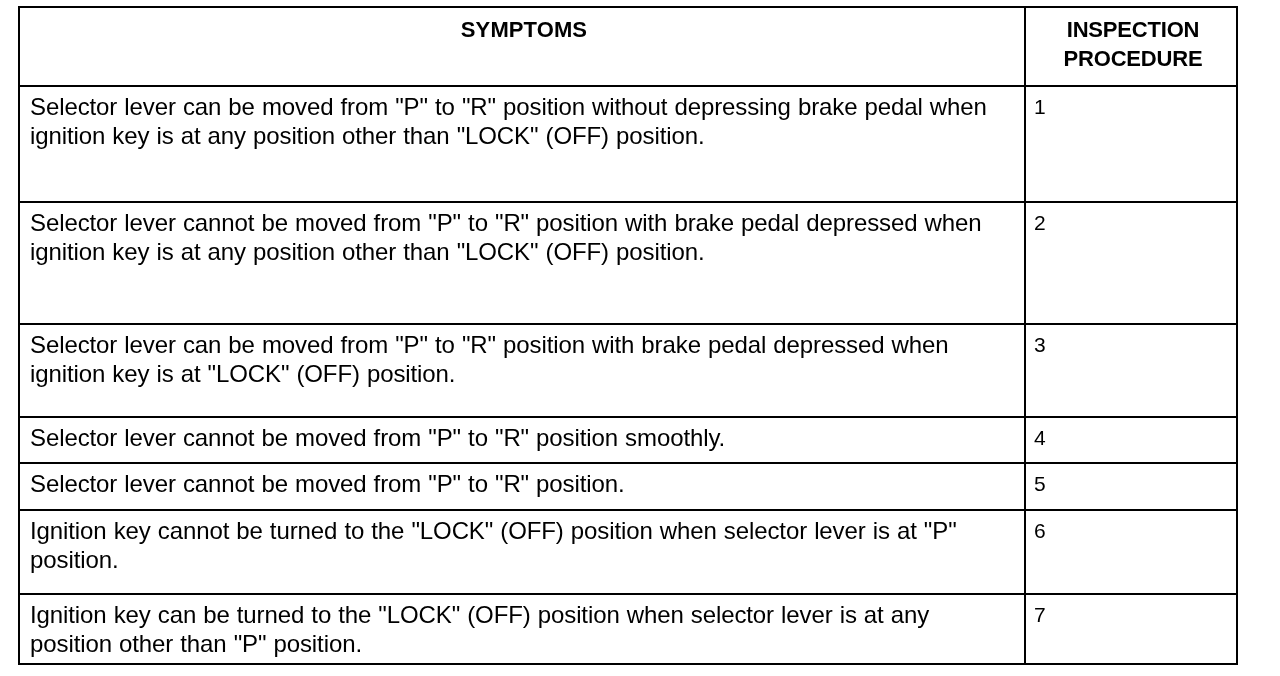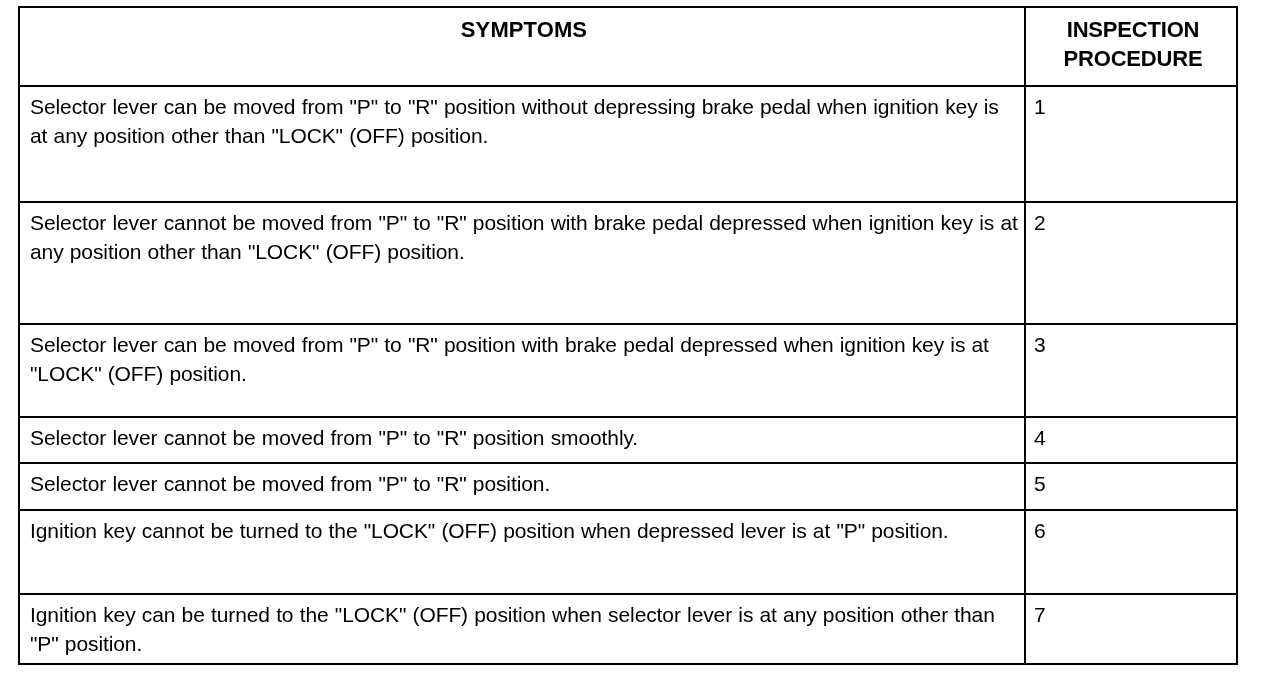--- a/index.html
+++ b/index.html
@@ -48,21 +48,21 @@
     padding: 0;
     background: #ffffff;
   }
 
   
   col.col-symptoms { width: 1006px; }
   col.col-procedure { width: 212px; }
 
   .cell-inner {
     padding: 5px 6px 4px 10px;
-    font-size: 21px;
+    font-size: 24px;
     line-height: 29px;
     letter-spacing: -0.1px;
     word-spacing: 0.5px;
   }
 
   .head-cell .cell-inner {
     font-weight: bold;
     font-size: 22px;
     line-height: 29px;
     letter-spacing: 0.1px;
@@ -147,21 +147,21 @@
         <tr class="r-5">
           <td class="sym-cell">
             <div class="cell-inner">Selector lever cannot be moved from "P" to "R" position.</div>
           </td>
           <td class="proc-cell">
             <div class="cell-inner">5</div>
           </td>
         </tr>
         <tr class="r-6">
           <td class="sym-cell">
-            <div class="cell-inner">Ignition key cannot be turned to the "LOCK" (OFF) position when depressed lever is at "P" position.</div>
+            <div class="cell-inner">Ignition key cannot be turned to the "LOCK" (OFF) position when selector lever is at "P" position.</div>
           </td>
           <td class="proc-cell">
             <div class="cell-inner">6</div>
           </td>
         </tr>
         <tr class="r-7">
           <td class="sym-cell">
             <div class="cell-inner">Ignition key can be turned to the "LOCK" (OFF) position when selector lever is at any position other than "P" position.</div>
           </td>
           <td class="proc-cell">

